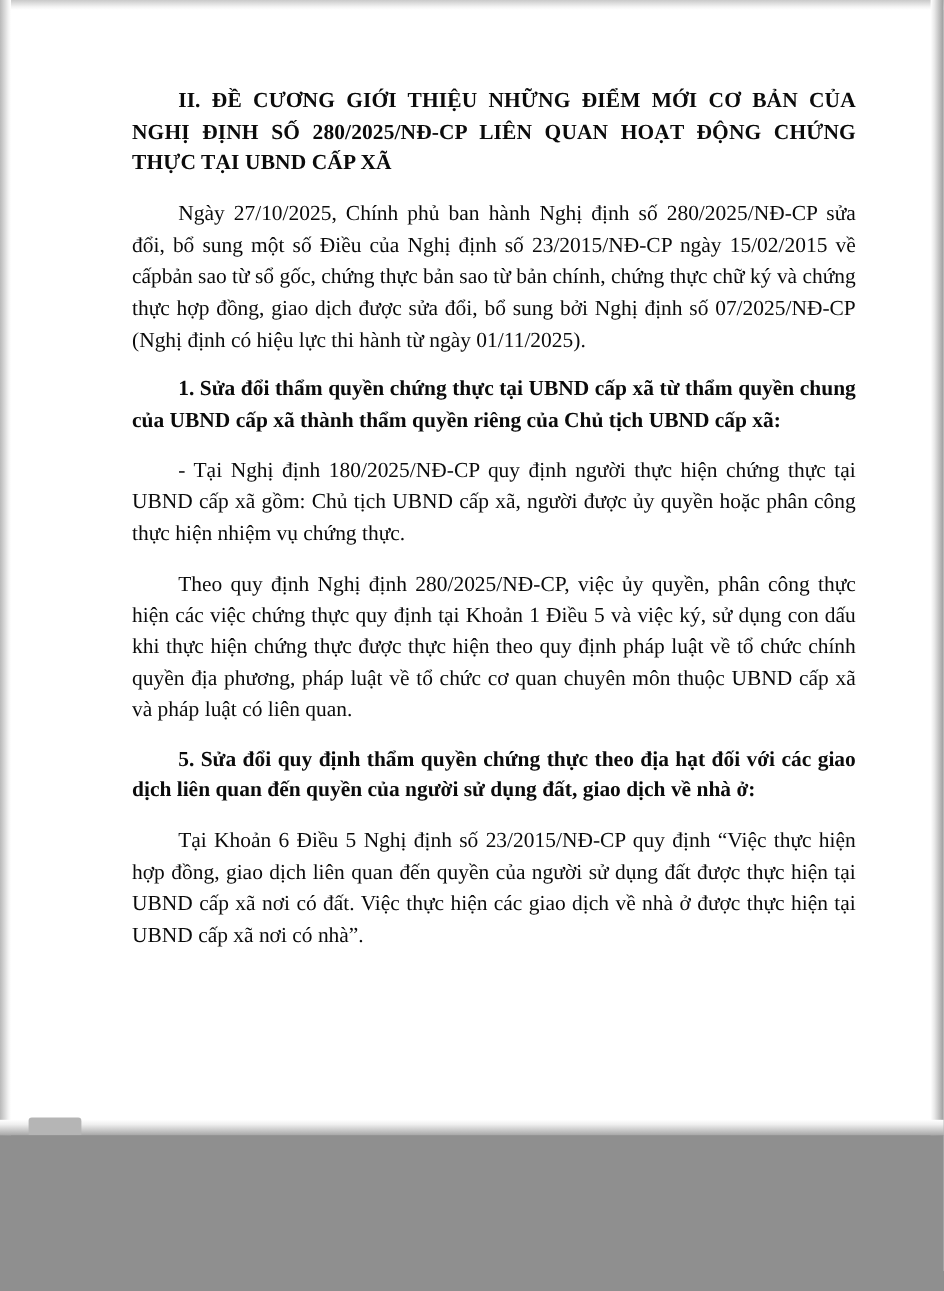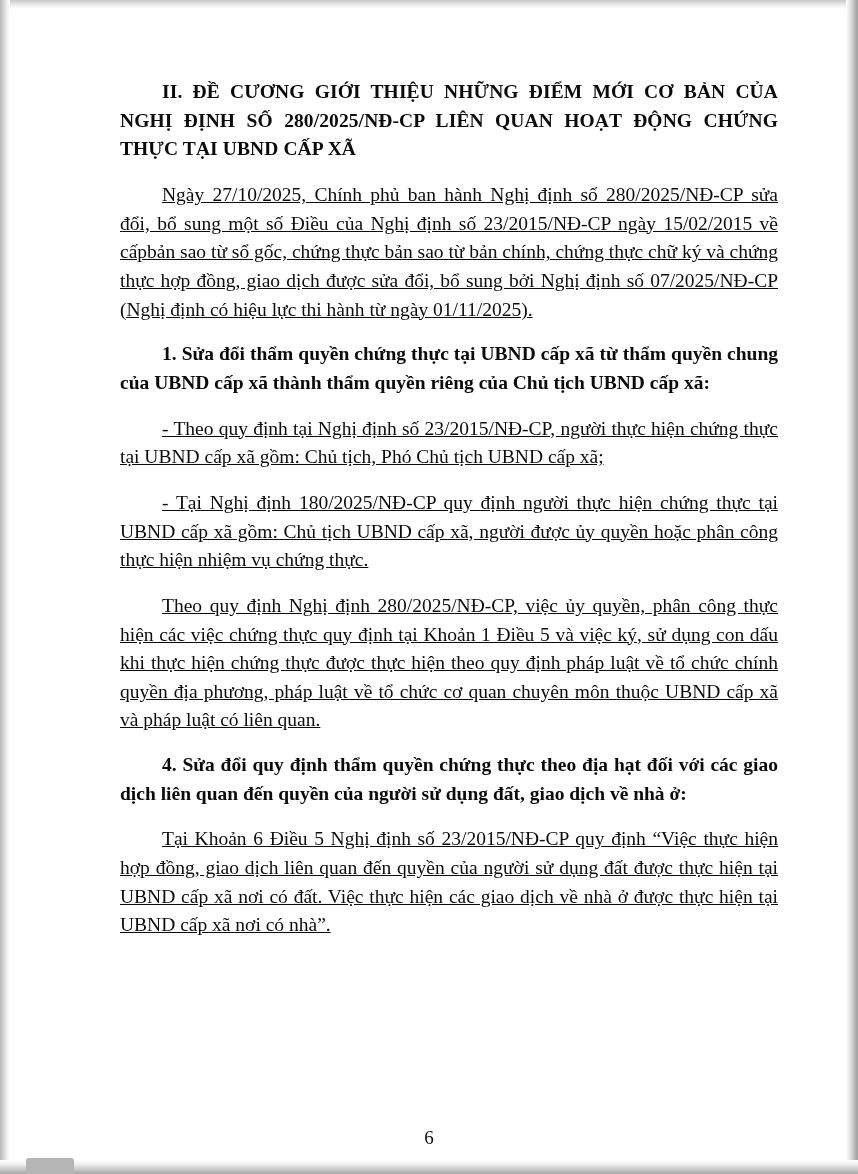--- a/index.html
+++ b/index.html
@@ -3,21 +3,21 @@
 <meta charset="utf-8">
 <style>
   html, body {
     margin: 0;
     padding: 0;
     background: #8f8f8f;
   }
   .page {
     position: relative;
     width: 858px;
-    height: 1174px;
+    height: 1032px;
     margin: 0 auto;
     background: #ffffff;
     overflow: hidden;
     box-sizing: border-box;
   }
   
   .scan-edge-top {
     position: absolute;
     left: 0; top: 0;
     width: 858px; height: 9px;
@@ -65,21 +65,20 @@
   .heading {
     font-weight: bold;
     text-indent: 42px;
     margin: 0 0 5px 0;
     text-align: justify;
     letter-spacing: 0.1px;
   }
   p.para {
     margin: 17px 0 5px 0;
     text-indent: 42px;
-    text-decoration: underline;
   }
   p.bold-para {
     margin: 16px 0 5px 0;
     text-indent: 42px;
     font-weight: bold;
   }
   .page-number {
     position: absolute;
     left: 0;
     top: 1127px;
@@ -97,21 +96,20 @@
   <div class="scan-edge-top"></div>
   <div class="scan-edge-left"></div>
   <div class="scan-edge-right"></div>
   <div class="scan-edge-bottom"></div>
   <div class="corner-tab"></div>
 
   <div class="content">
     <p class="heading">II. ĐỀ CƯƠNG GIỚI THIỆU NHỮNG ĐIỂM MỚI CƠ BẢN CỦA NGHỊ ĐỊNH SỐ 280/2025/NĐ-CP LIÊN QUAN HOẠT ĐỘNG CHỨNG THỰC TẠI UBND CẤP XÃ</p>
     <p class="para">Ngày 27/10/2025, Chính phủ ban hành Nghị định số 280/2025/NĐ-CP sửa đổi, bổ sung một số Điều của Nghị định số 23/2015/NĐ-CP ngày 15/02/2015 về cấpbản sao từ sổ gốc, chứng thực bản sao từ bản chính, chứng thực chữ ký và chứng thực hợp đồng, giao dịch được sửa đổi, bổ sung bởi Nghị định số 07/2025/NĐ-CP (Nghị định có hiệu lực thi hành từ ngày 01/11/2025).</p>
     <p class="bold-para">1. Sửa đổi thẩm quyền chứng thực tại UBND cấp xã từ thẩm quyền chung của UBND cấp xã thành thẩm quyền riêng của Chủ tịch UBND cấp xã:</p>
-    <p class="para">- Theo quy định tại Nghị định số 23/2015/NĐ-CP, người thực hiện chứng thực tại UBND cấp xã gồm: Chủ tịch, Phó Chủ tịch UBND cấp xã;</p>
     <p class="para">- Tại Nghị định 180/2025/NĐ-CP quy định người thực hiện chứng thực tại UBND cấp xã gồm: Chủ tịch UBND cấp xã, người được ủy quyền hoặc phân công thực hiện nhiệm vụ chứng thực.</p>
     <p class="para">Theo quy định Nghị định 280/2025/NĐ-CP, việc ủy quyền, phân công thực hiện các việc chứng thực quy định tại Khoản 1 Điều 5 và việc ký, sử dụng con dấu khi thực hiện chứng thực được thực hiện theo quy định pháp luật về tổ chức chính quyền địa phương, pháp luật về tổ chức cơ quan chuyên môn thuộc UBND cấp xã và pháp luật có liên quan.</p>
-    <p class="bold-para">4. Sửa đổi quy định thẩm quyền chứng thực theo địa hạt đối với các giao dịch liên quan đến quyền của người sử dụng đất, giao dịch về nhà ở:</p>
+    <p class="bold-para">5. Sửa đổi quy định thẩm quyền chứng thực theo địa hạt đối với các giao dịch liên quan đến quyền của người sử dụng đất, giao dịch về nhà ở:</p>
     <p class="para">Tại Khoản 6 Điều 5 Nghị định số 23/2015/NĐ-CP quy định “Việc thực hiện hợp đồng, giao dịch liên quan đến quyền của người sử dụng đất được thực hiện tại UBND cấp xã nơi có đất. Việc thực hiện các giao dịch về nhà ở được thực hiện tại UBND cấp xã nơi có nhà”.</p>
   </div>
 
   <div class="page-number">6</div>
 </div>
 
 </body></html>

